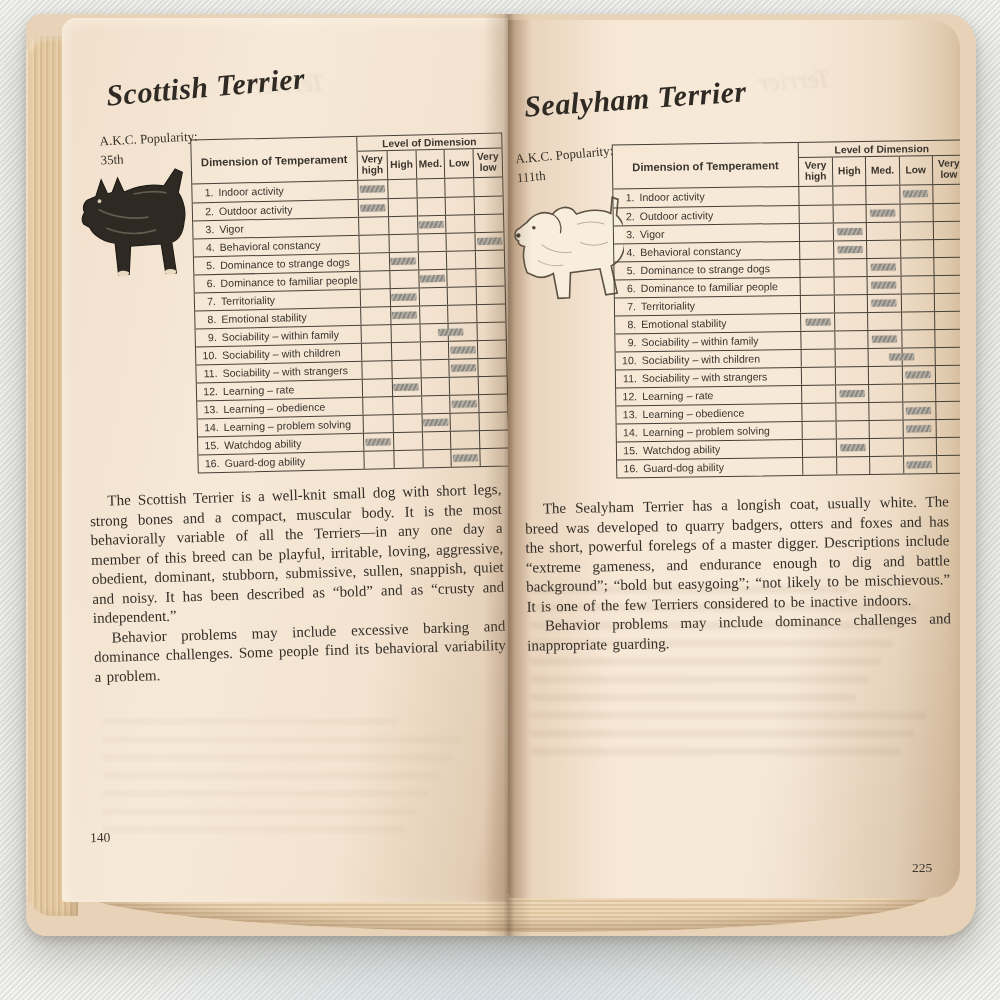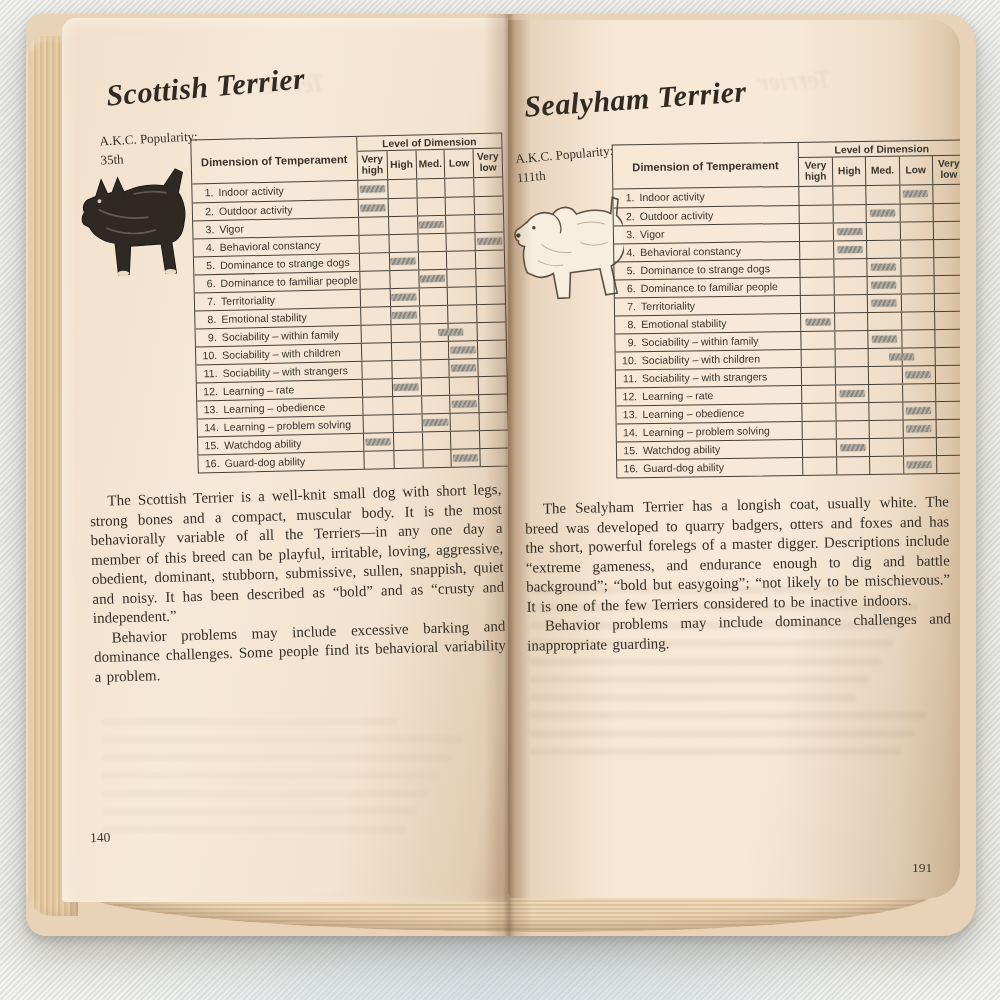--- a/index.html
+++ b/index.html
@@ -669,17 +669,17 @@
         <div class="bl" style="width: 92%;"></div>
         <div class="bl" style="width: 89%;"></div>
         <div class="bl" style="width: 86%;"></div>
         <div class="bl" style="width: 83%;"></div>
         <div class="bl" style="width: 80%;"></div>
         <div class="bl" style="width: 97%;"></div>
         <div class="bl" style="width: 94%;"></div>
         <div class="bl" style="width: 91%;"></div>
       </div>
 
-    <div class="pagenum" style="left:404px;top:840px;">191</div>
+    <div class="pagenum" style="left:404px;top:840px;">225</div>
   </div>
 
   <div class="gutter"></div>
 </div>
 
 </body></html>

